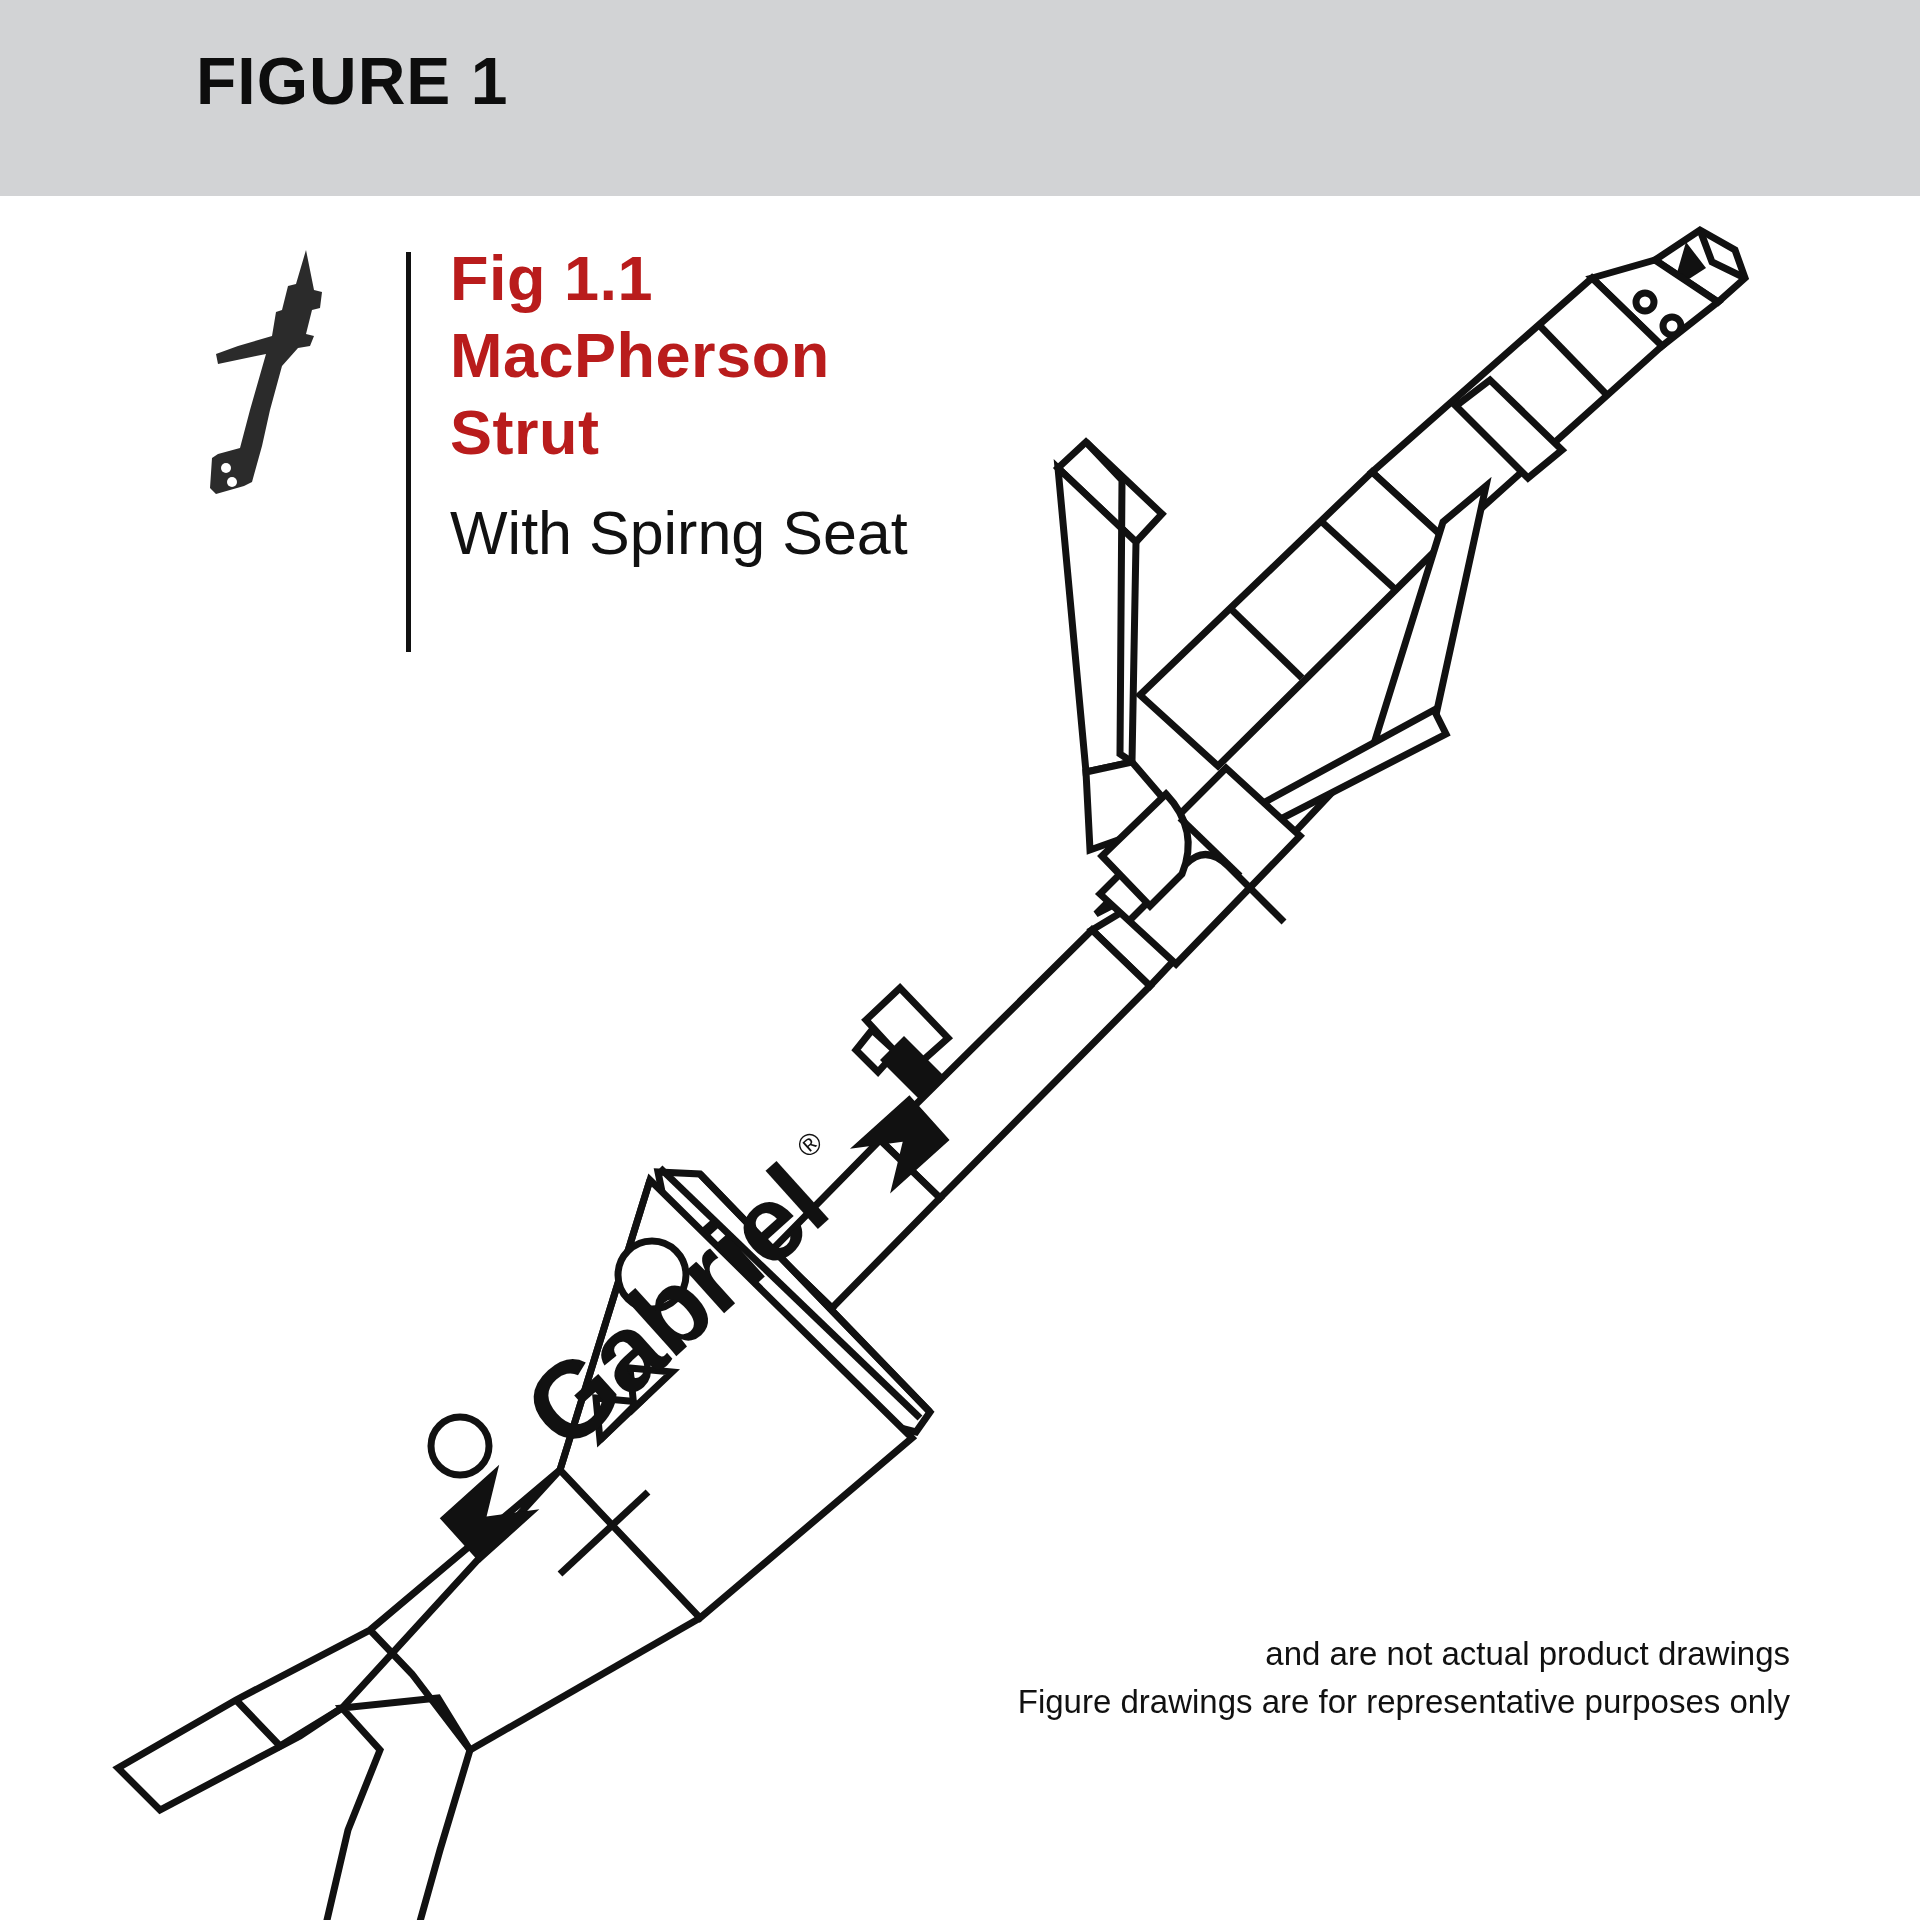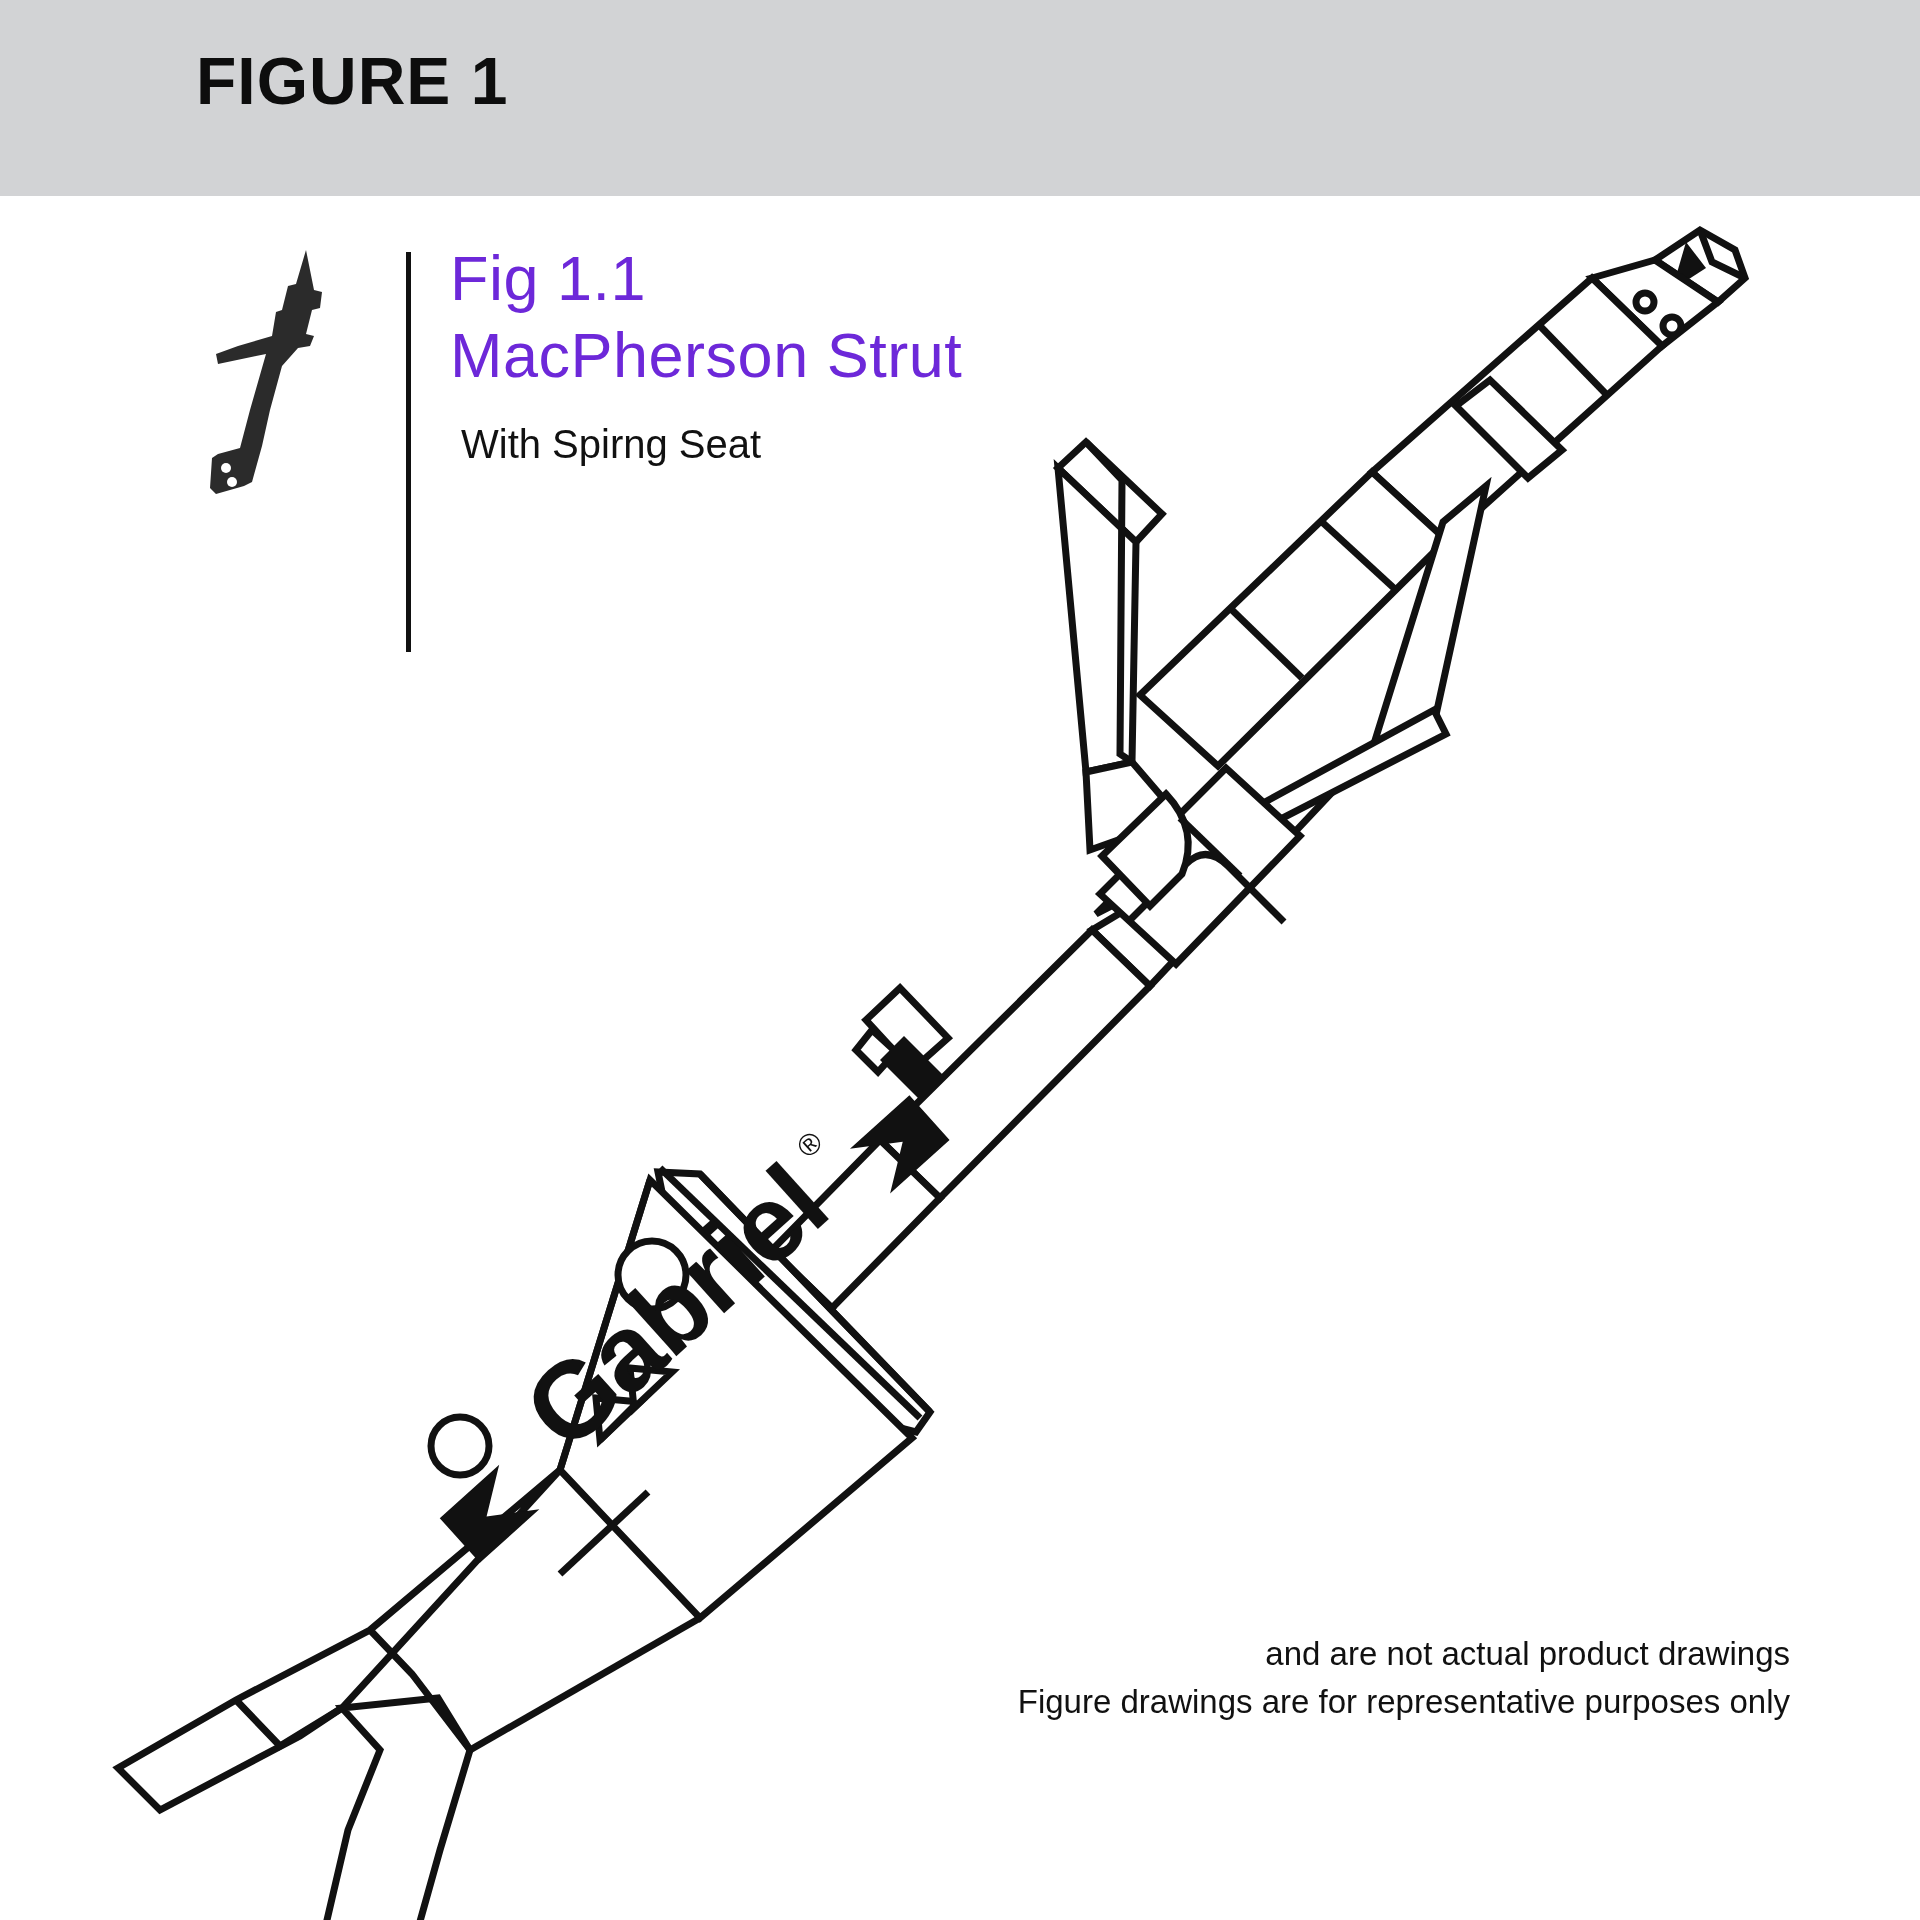--- a/index.html
+++ b/index.html
@@ -67,32 +67,31 @@
     background: #111111;
   }
   #title-text {
     position: absolute;
     left: 240px;
     top: 0;
     width: 520px;
   }
   #fig-label {
     font-size: 63px;
-    font-weight: normal;
-    color: #6d28d9;
+    font-weight: bold;
+    color: #b91c1c;
     line-height: 1.22;
     letter-spacing: 0.5px;
   }
   #fig-sub {
     margin-top: 26px;
-    font-size: 40px;
+    font-size: 61px;
     font-weight: normal;
     color: #111111;
     line-height: 1.2;
-    margin-left: 11px;
   }
 
   
   #strut-drawing {
     position: absolute;
     left: 0;
     top: 150px;
     width: 1920px;
     height: 1770px;
   }

